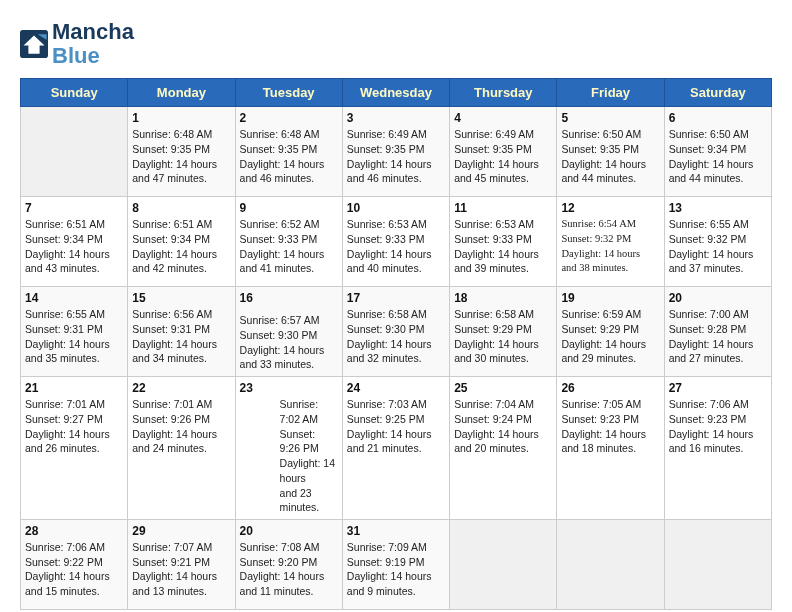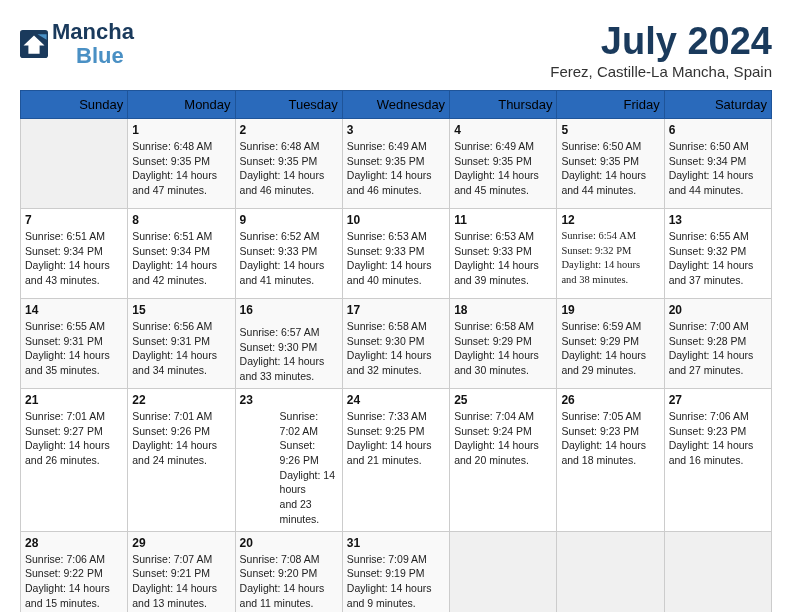--- a/index.html
+++ b/index.html
@@ -21,21 +21,20 @@
       align-items: center;
     }
     .logo-text {
       font-size: 22px;
       font-weight: bold;
       color: #1a3a5c;
       line-height: 1.1;
     }
     .logo-text span {
       color: #4a90c4;
-      margin-left: 24px;
     }
     .logo-icon {
       width: 28px;
       height: 28px;
       margin-right: 4px;
     }
     .title-block {
       text-align: right;
     }
     .month-year {
@@ -47,25 +46,25 @@
       font-size: 15px;
       color: #333;
     }
     table {
       width: 100%;
       border-collapse: collapse;
       font-size: 11px;
     }
     thead tr th {
       background-color: #2a6abb;
-      color: #000000;
+      color: #fef9c3;
       padding: 6px 4px;
-      text-align: right;
+      text-align: center;
       font-size: 13px;
-      font-weight: normal;
+      font-weight: bold;
       border: 1px solid #1e5499;
     }
     tbody tr td {
       border: 1px solid #ccc;
       vertical-align: top;
       padding: 4px;
       min-height: 80px;
       height: 90px;
       width: calc(100% / 7);
     }
@@ -99,24 +98,20 @@
     <svg class="logo-icon" viewBox="0 0 40 40">
       <rect x="0" y="0" width="40" height="40" rx="4" fill="#1a3a5c"></rect>
       <polygon points="20,8 35,22 28,22 28,34 12,34 12,22 5,22" fill="white"></polygon>
       <polygon points="25,6 38,14 38,6" fill="#4a90c4"></polygon>
     </svg>
     <div class="logo-text">
       <div>Mancha</div>
       <div><span>Blue</span></div>
     </div>
   </div>
-  <div class="title-block">
-    <div class="month-year">July 2024</div>
-    <div class="location">Ferez, Castille-La Mancha, Spain</div>
-  </div>
 </div>
 
 <table>
   <thead>
     <tr id="weekday-header">
         <th>Sunday</th>
         <th>Monday</th>
         <th>Tuesday</th>
         <th>Wednesday</th>
         <th>Thursday</th>
@@ -289,21 +284,21 @@
         </td>
         <td>
           <span class="day-num">23</span>
           <div class="cell-content" style="white-space: pre-line; margin-left: 40px;">Sunrise: 7:02 AM
 Sunset: 9:26 PM
 Daylight: 14 hours
 and 23 minutes.</div>
         </td>
         <td>
           <span class="day-num">24</span>
-          <div class="cell-content" style="white-space: pre-line;">Sunrise: 7:33 AM
+          <div class="cell-content" style="white-space: pre-line;">Sunrise: 7:03 AM
 Sunset: 9:25 PM
 Daylight: 14 hours
 and 21 minutes.</div>
         </td>
         <td>
           <span class="day-num">25</span>
           <div class="cell-content" style="white-space: pre-line;">Sunrise: 7:04 AM
 Sunset: 9:24 PM
 Daylight: 14 hours
 and 20 minutes.</div>

